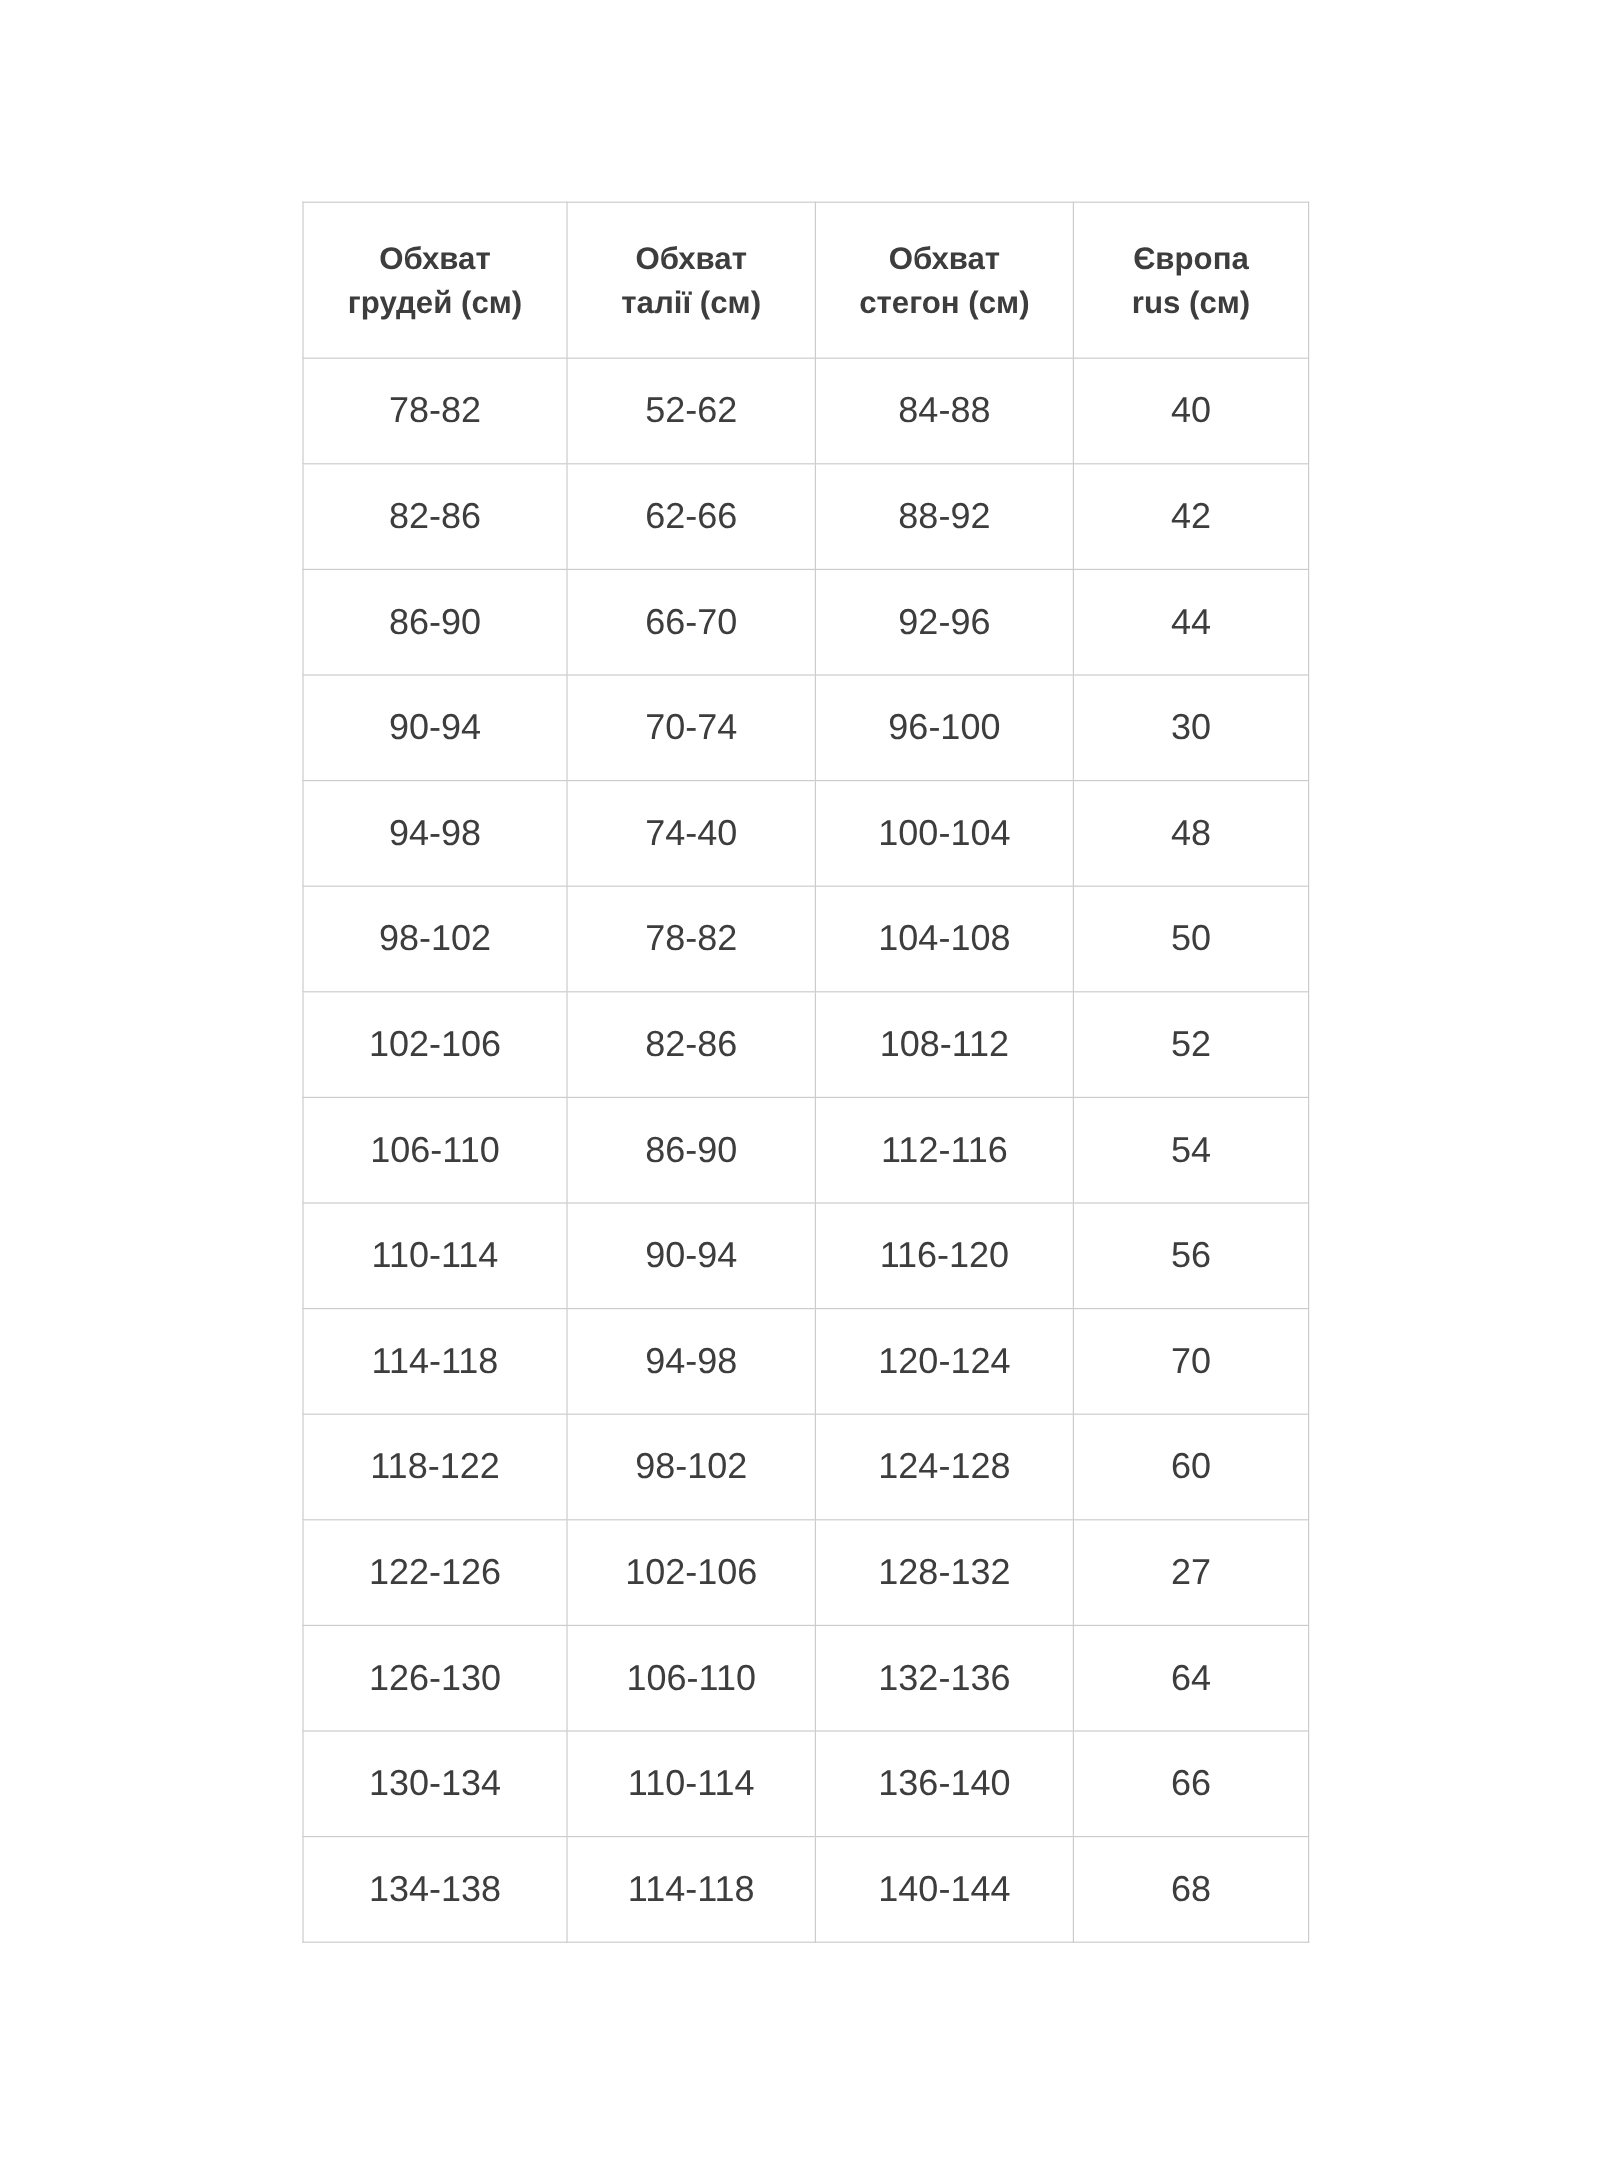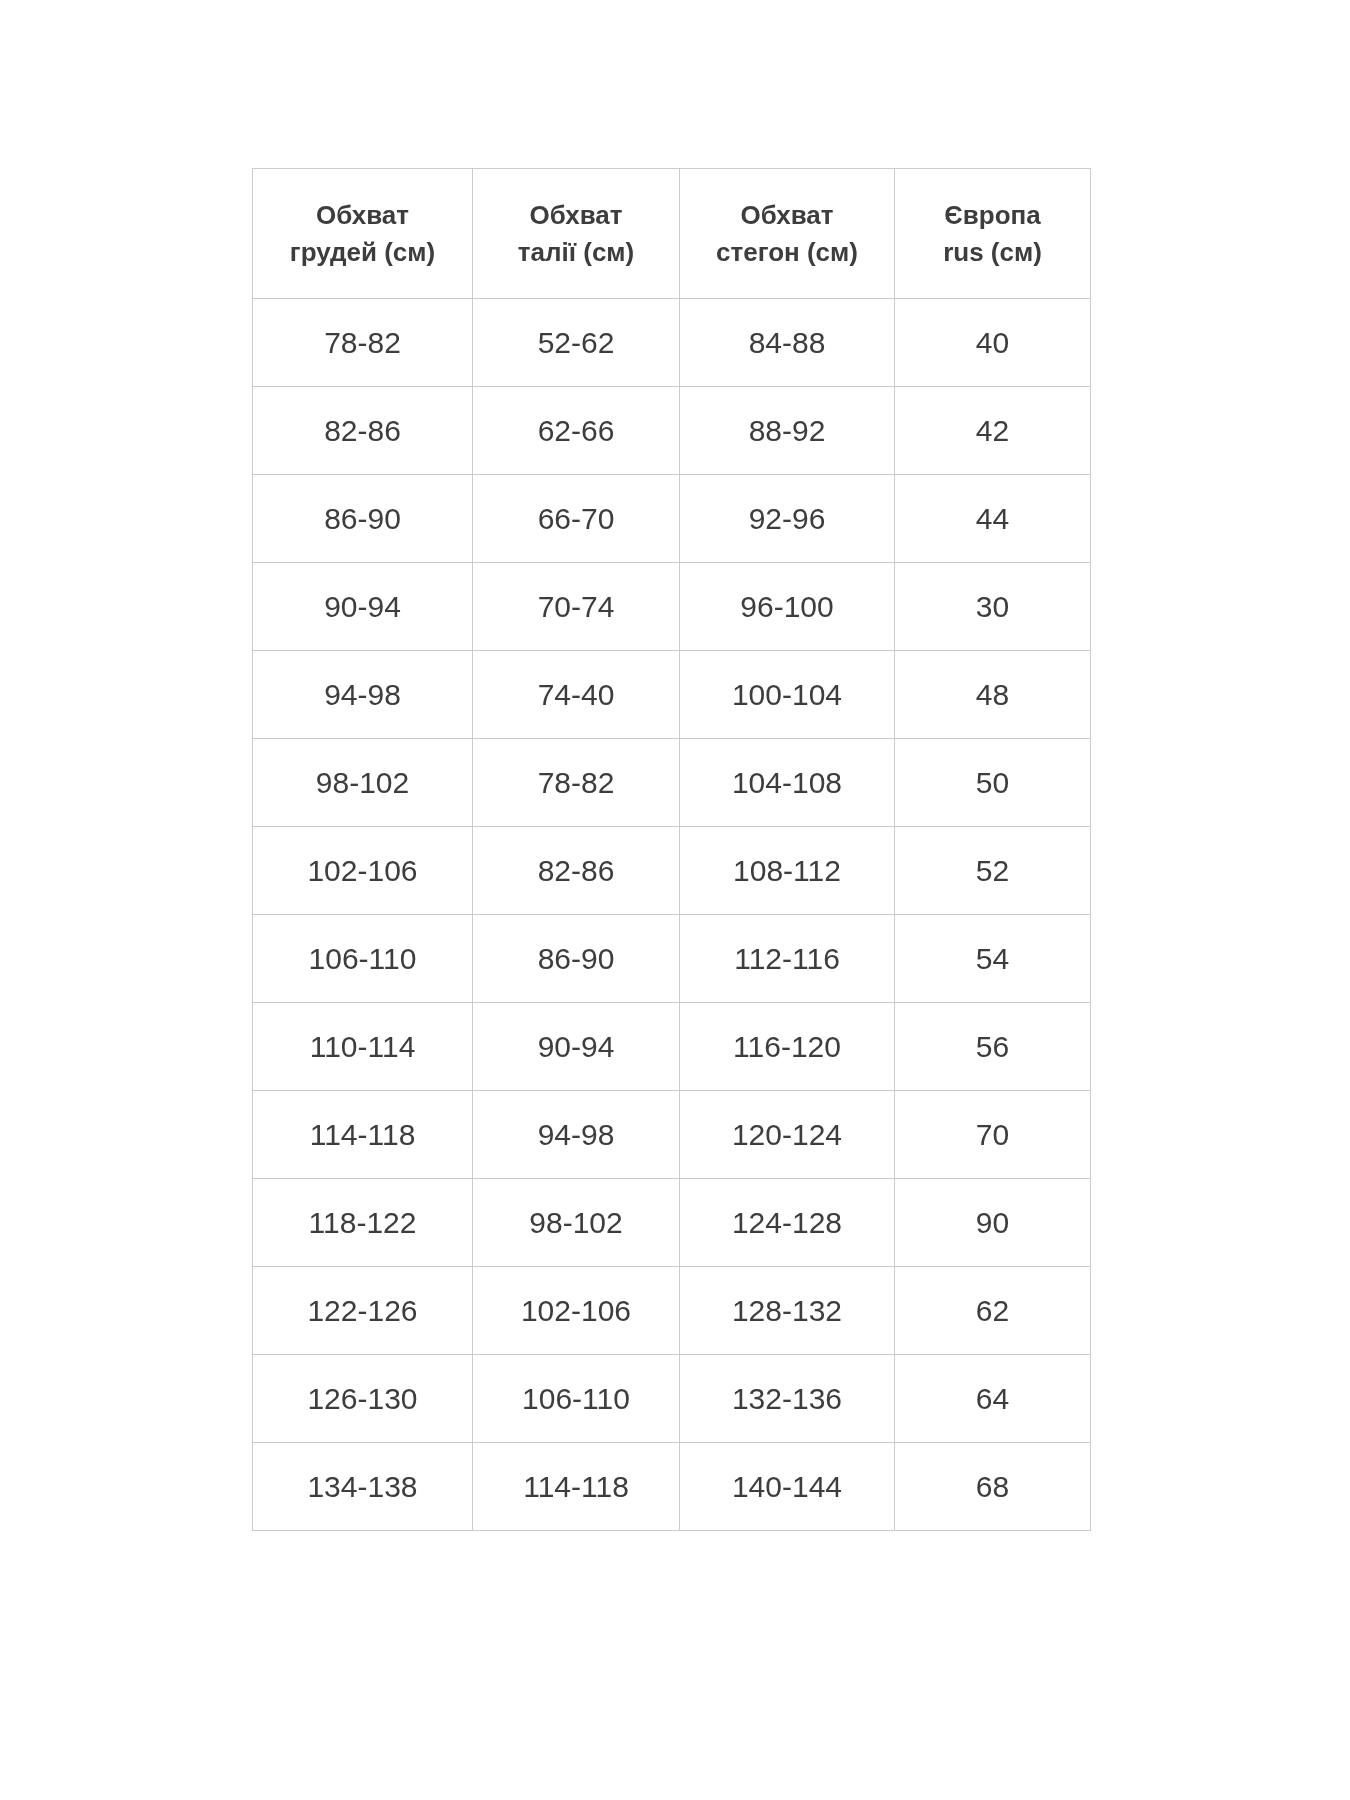--- a/index.html
+++ b/index.html
@@ -141,33 +141,39 @@
         <tr>
           <td>114-118</td>
           <td>94-98</td>
           <td>120-124</td>
           <td>70</td>
         </tr>
         <tr>
           <td>118-122</td>
           <td>98-102</td>
           <td>124-128</td>
-          <td>90</td>
+          <td>60</td>
         </tr>
         <tr>
           <td>122-126</td>
           <td>102-106</td>
           <td>128-132</td>
-          <td>62</td>
+          <td>27</td>
         </tr>
         <tr>
           <td>126-130</td>
           <td>106-110</td>
           <td>132-136</td>
           <td>64</td>
+        </tr>
+        <tr>
+          <td>130-134</td>
+          <td>110-114</td>
+          <td>136-140</td>
+          <td>66</td>
         </tr>
         <tr>
           <td>134-138</td>
           <td>114-118</td>
           <td>140-144</td>
           <td>68</td>
         </tr>
       </tbody>
   </table>
 </div>

